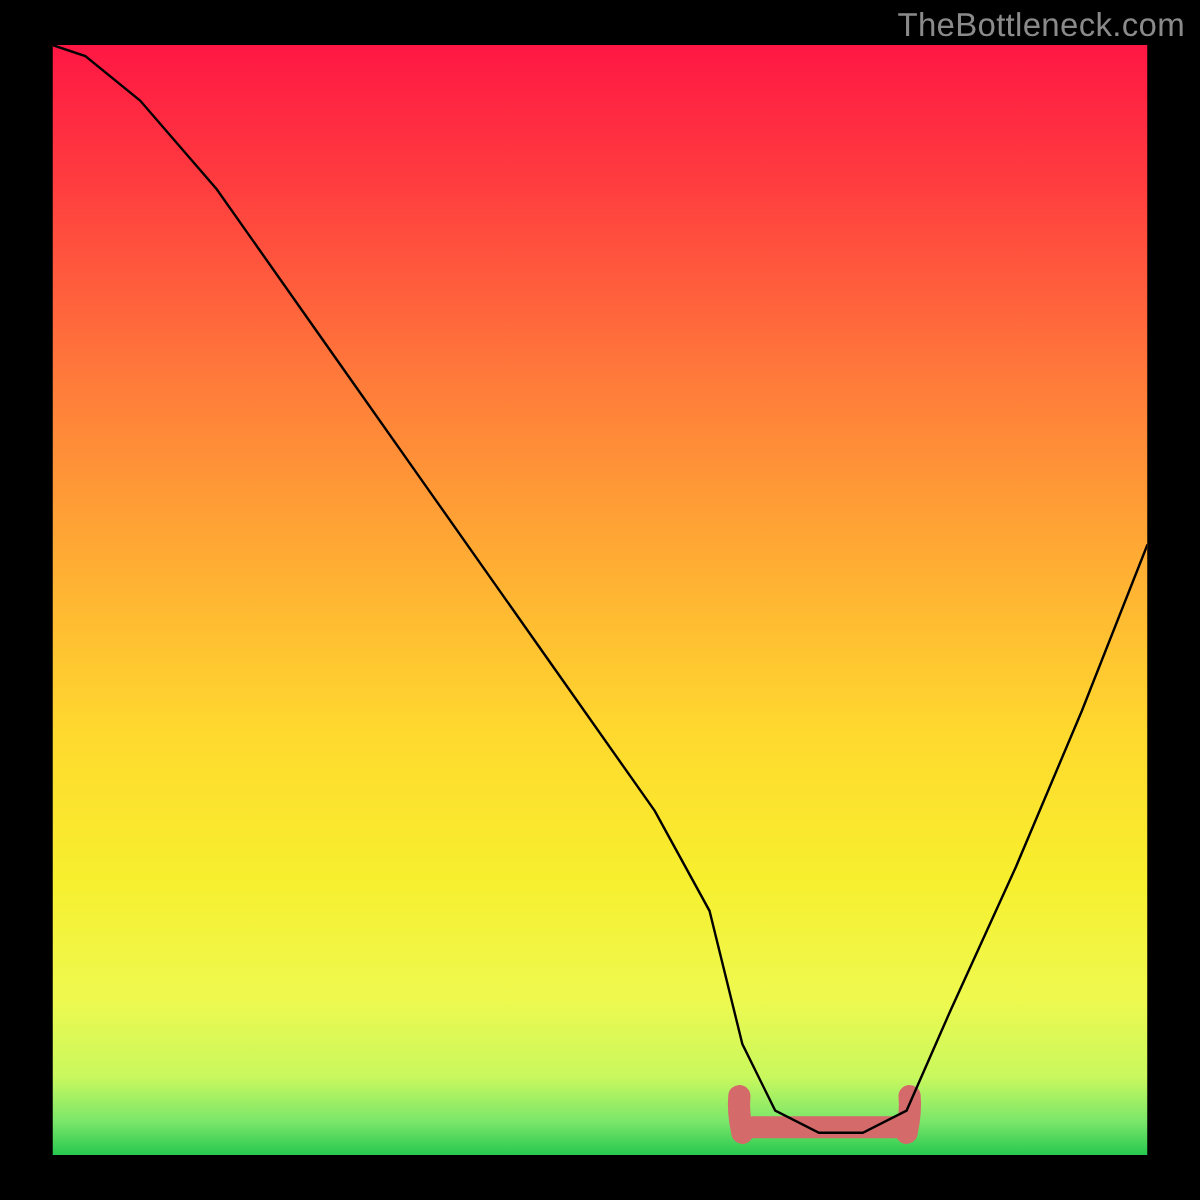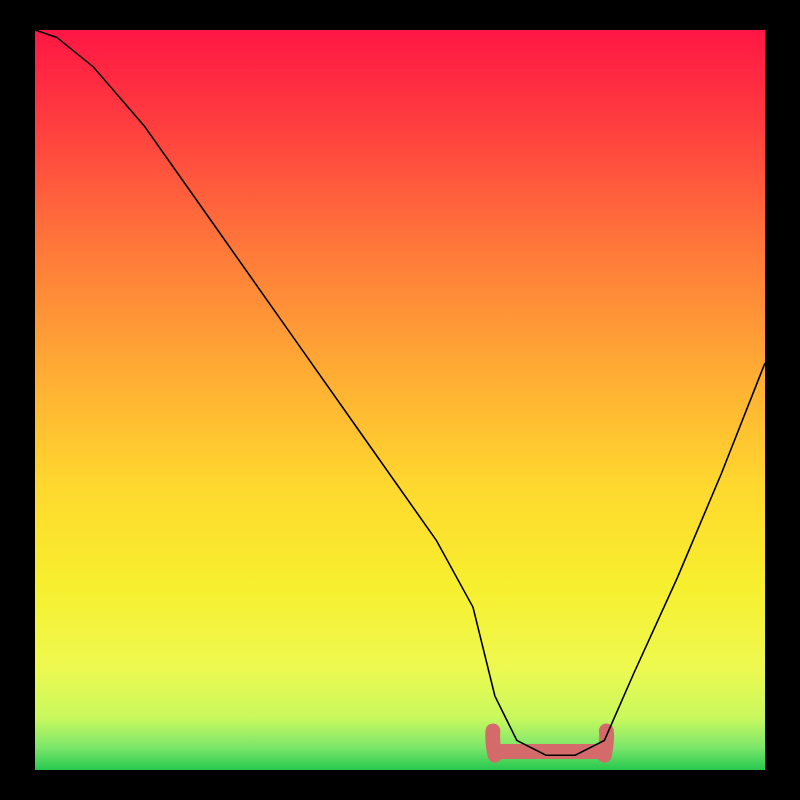--- a/index.html
+++ b/index.html
@@ -38,20 +38,21 @@
   svg {
     display: block;
     width: 100%;
     height: 100%;
   }
 </style>
 </head>
 <body>
 
 <div class="frame">
+  <div class="watermark">TheBottleneck.com</div>
   <div class="plot">
     <svg id="chart-svg" viewBox="0 0 730 740" preserveAspectRatio="none">
       <defs>
         <linearGradient id="bg-grad" x1="0" y1="0" x2="0" y2="1">
             <stop offset="0%" stop-color="#ff1744"></stop>
             <stop offset="12%" stop-color="#ff3b3f"></stop>
             <stop offset="30%" stop-color="#ff7a3a"></stop>
             <stop offset="48%" stop-color="#ffb133"></stop>
             <stop offset="62%" stop-color="#ffd92e"></stop>
             <stop offset="75%" stop-color="#f7ef2e"></stop>

